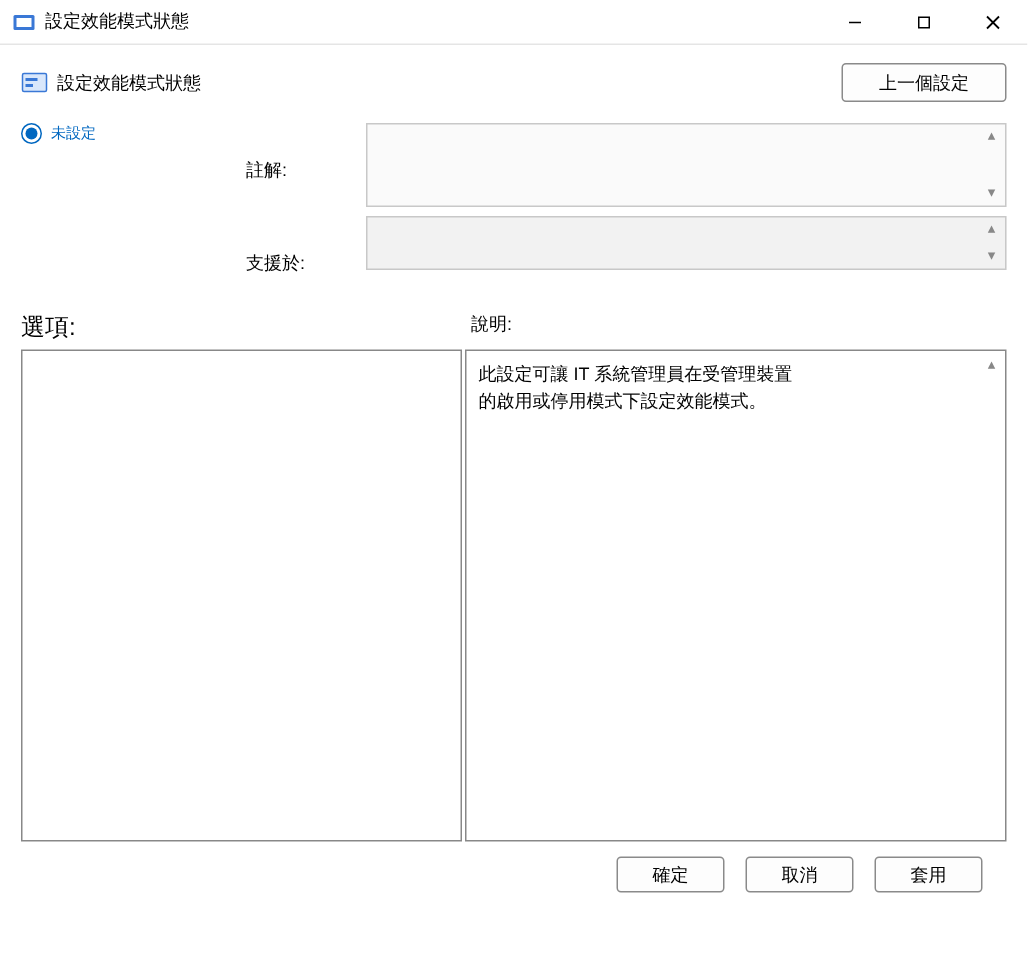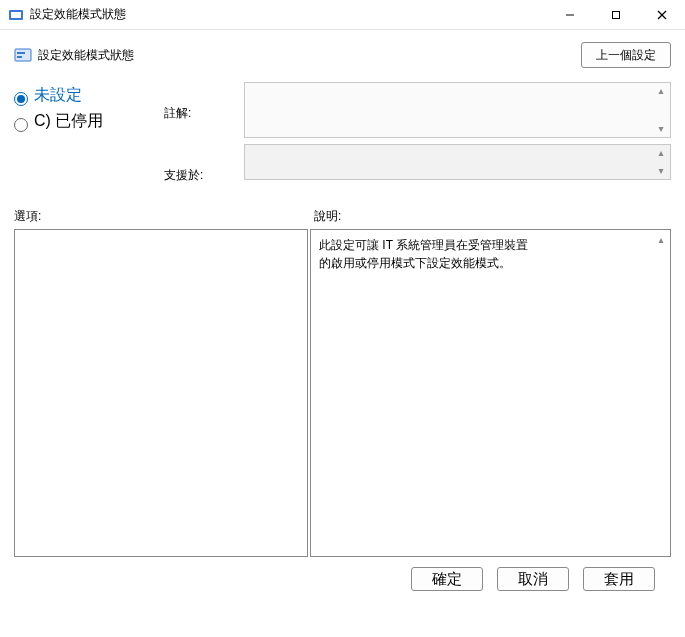--- a/index.html
+++ b/index.html
@@ -43,42 +43,42 @@
   }
   .header-row .h-icon {
     width: 18px; height: 18px; margin-right: 6px;
     display:inline-flex; align-items:center; justify-content:center;
   }
   .header-row .h-title { font-size: 12px; flex: 0 0 auto; }
   .header-row .spacer { flex: 1; }
   .nav-btn {
     height: 26px;
     min-width: 90px;
-    padding: 0 14px;
+    padding: 0 24px;
     border: 1px solid #8a8a8a;
     background: #fdfdfd;
     border-radius: 3px;
     font-size: 12px;
     margin-left: 10px;
     display:inline-flex; align-items:center; justify-content:center;
     cursor: pointer;
   }
   .mid-grid {
     display: grid;
     grid-template-columns: 140px 70px 1fr;
     column-gap: 10px;
     row-gap: 6px;
     align-items: start;
   }
   .radio-col { grid-column: 1; grid-row: 1 / span 3; }
   .radio-item {
-    display: flex; align-items: flex-end;
+    display: flex; align-items: flex-start;
     height: 24px;
     margin-bottom: 2px;
-    font-size: 16px;
+    font-size: 10px;
   }
   .radio-dot {
     width: 14px; height: 14px; border-radius: 50%;
     border: 1px solid #666; margin-right: 6px;
     display:inline-flex; align-items:center; justify-content:center;
     background:#fff;
   }
   .radio-dot.selected { border-color: #0067c0; }
   .radio-dot.selected::after {
     content:""; width:8px; height:8px; border-radius:50%; background:#0067c0;
@@ -98,42 +98,42 @@
     display:flex; flex-direction:column; justify-content:space-between;
     color:#888;
   }
   .spin-arrows .up, .spin-arrows .down {
     width:14px; height:12px; display:flex; align-items:center; justify-content:center;
     font-size:10px; line-height:1;
   }
   .section-labels {
     display:flex; margin-top:18px; margin-bottom:4px;
   }
-  .section-labels .left { width: 300px; font-size:12px; }
+  .section-labels .left { width: 300px; font-size:16px; }
   .section-labels .right { font-size:12px;text-align:center; }
   .panels {
     display:flex; gap:2px;
   }
   .panel {
     border:1px solid #888;
     height: 328px;
     background:#fff;
     overflow:hidden;
   }
   .panel.options { width: 294px; }
   .panel.help { flex:1; position:relative; padding:6px 18px 6px 8px; font-size:12px; line-height:1.5; }
   .panel.help .spin-arrows { top:4px; bottom:auto; height:24px; }
   .footer {
     display:flex; justify-content:flex-end; gap:14px;
     padding: 10px 16px 0 0;
   }
   .dlg-btn {
     height:24px; min-width:72px; padding:0 14px;
     border:1px solid #8a8a8a; background:#fdfdfd; border-radius:3px;
-    font-size:15px; display:inline-flex; align-items:center; justify-content:center;
+    font-size:12px; display:inline-flex; align-items:center; justify-content:center;
     cursor:pointer;
   }
   .label-row1 { grid-row:1; }
   .label-row2 { grid-row:2; }
   .box-row1 { grid-row:1; }
   .box-row2 { grid-row:2; }
 </style>
 </head>
 <body>
 
@@ -179,24 +179,20 @@
     <span class="spacer"></span>
     <div class="nav-btn">上一個設定</div>
   </div>
 
   <div class="mid-grid">
     <div class="radio-col">
       <div class="radio-item selected">
         <span class="radio-dot selected"></span>
         <span>未設定</span>
       </div>
-      <div class="radio-item">
-        <span class="radio-dot"></span>
-        <span>C) 已停用</span>
-      </div>
     </div>
 
     <div class="label-cell label-row1" style="grid-column:2;">註解:</div>
     <div class="multiline-box box-row1" style="grid-column:3;">
       <div class="spin-arrows">
         <span class="up">▴</span>
         <span class="down">▾</span>
       </div>
     </div>
 

